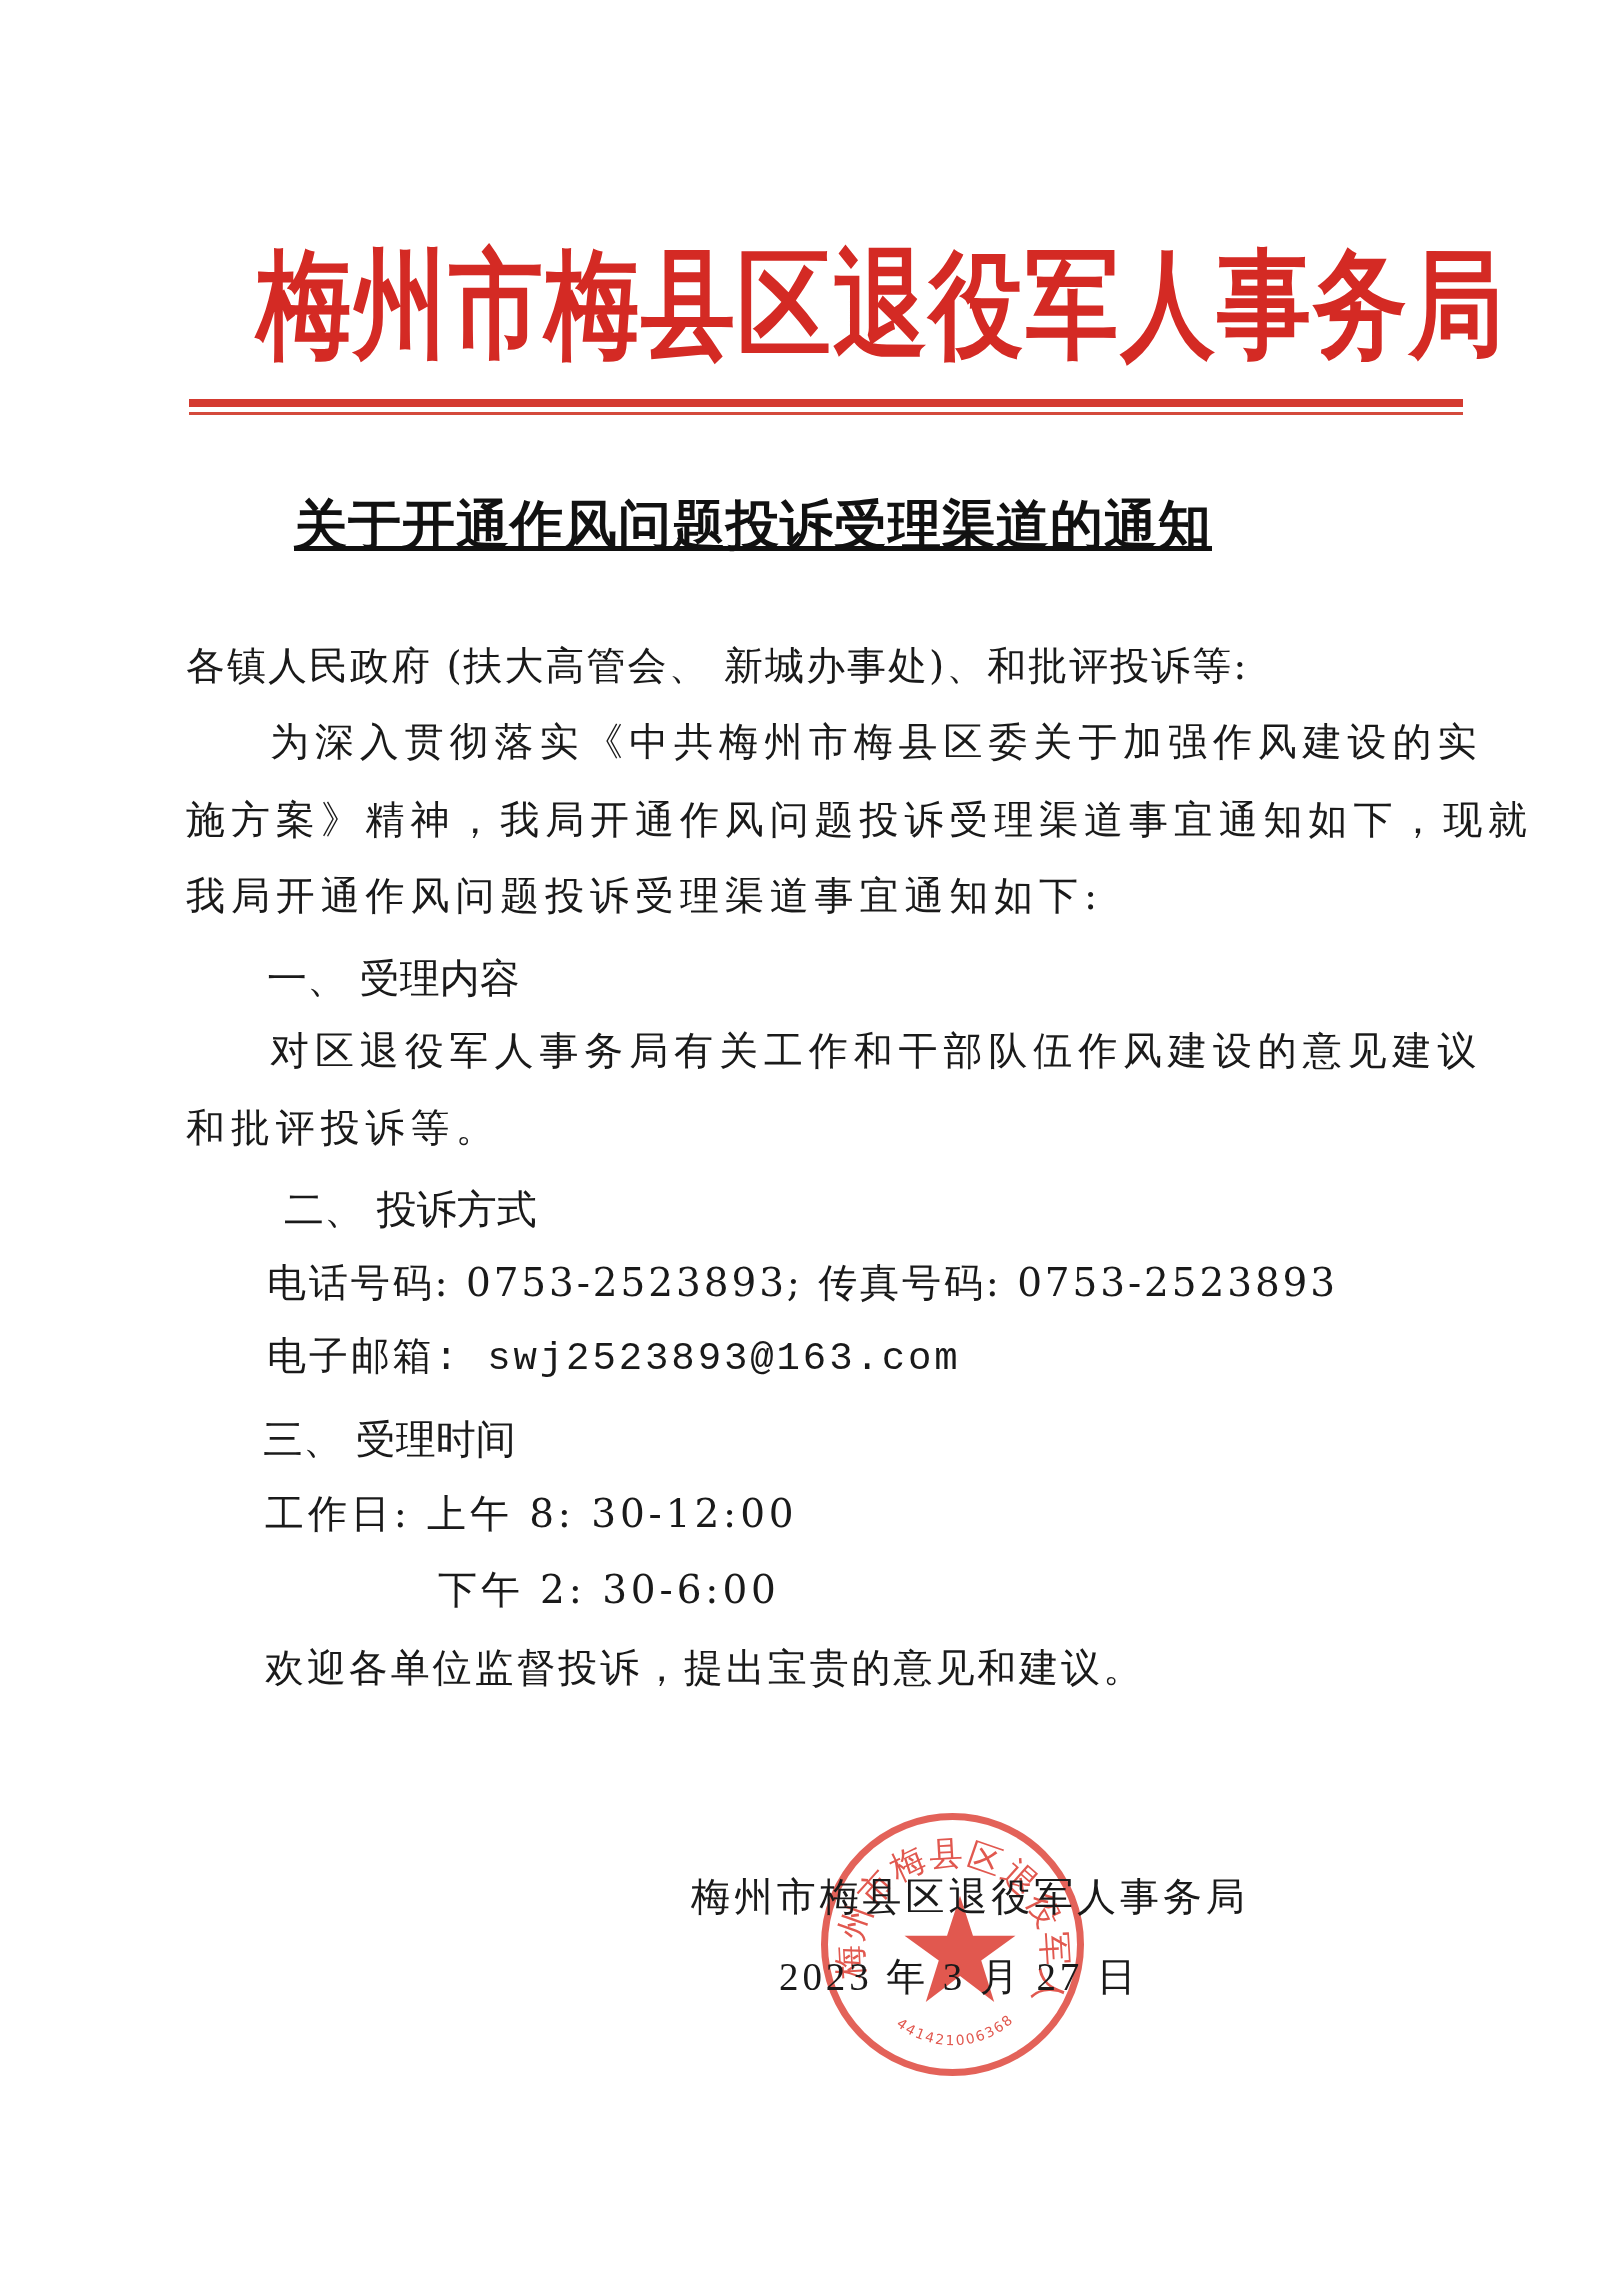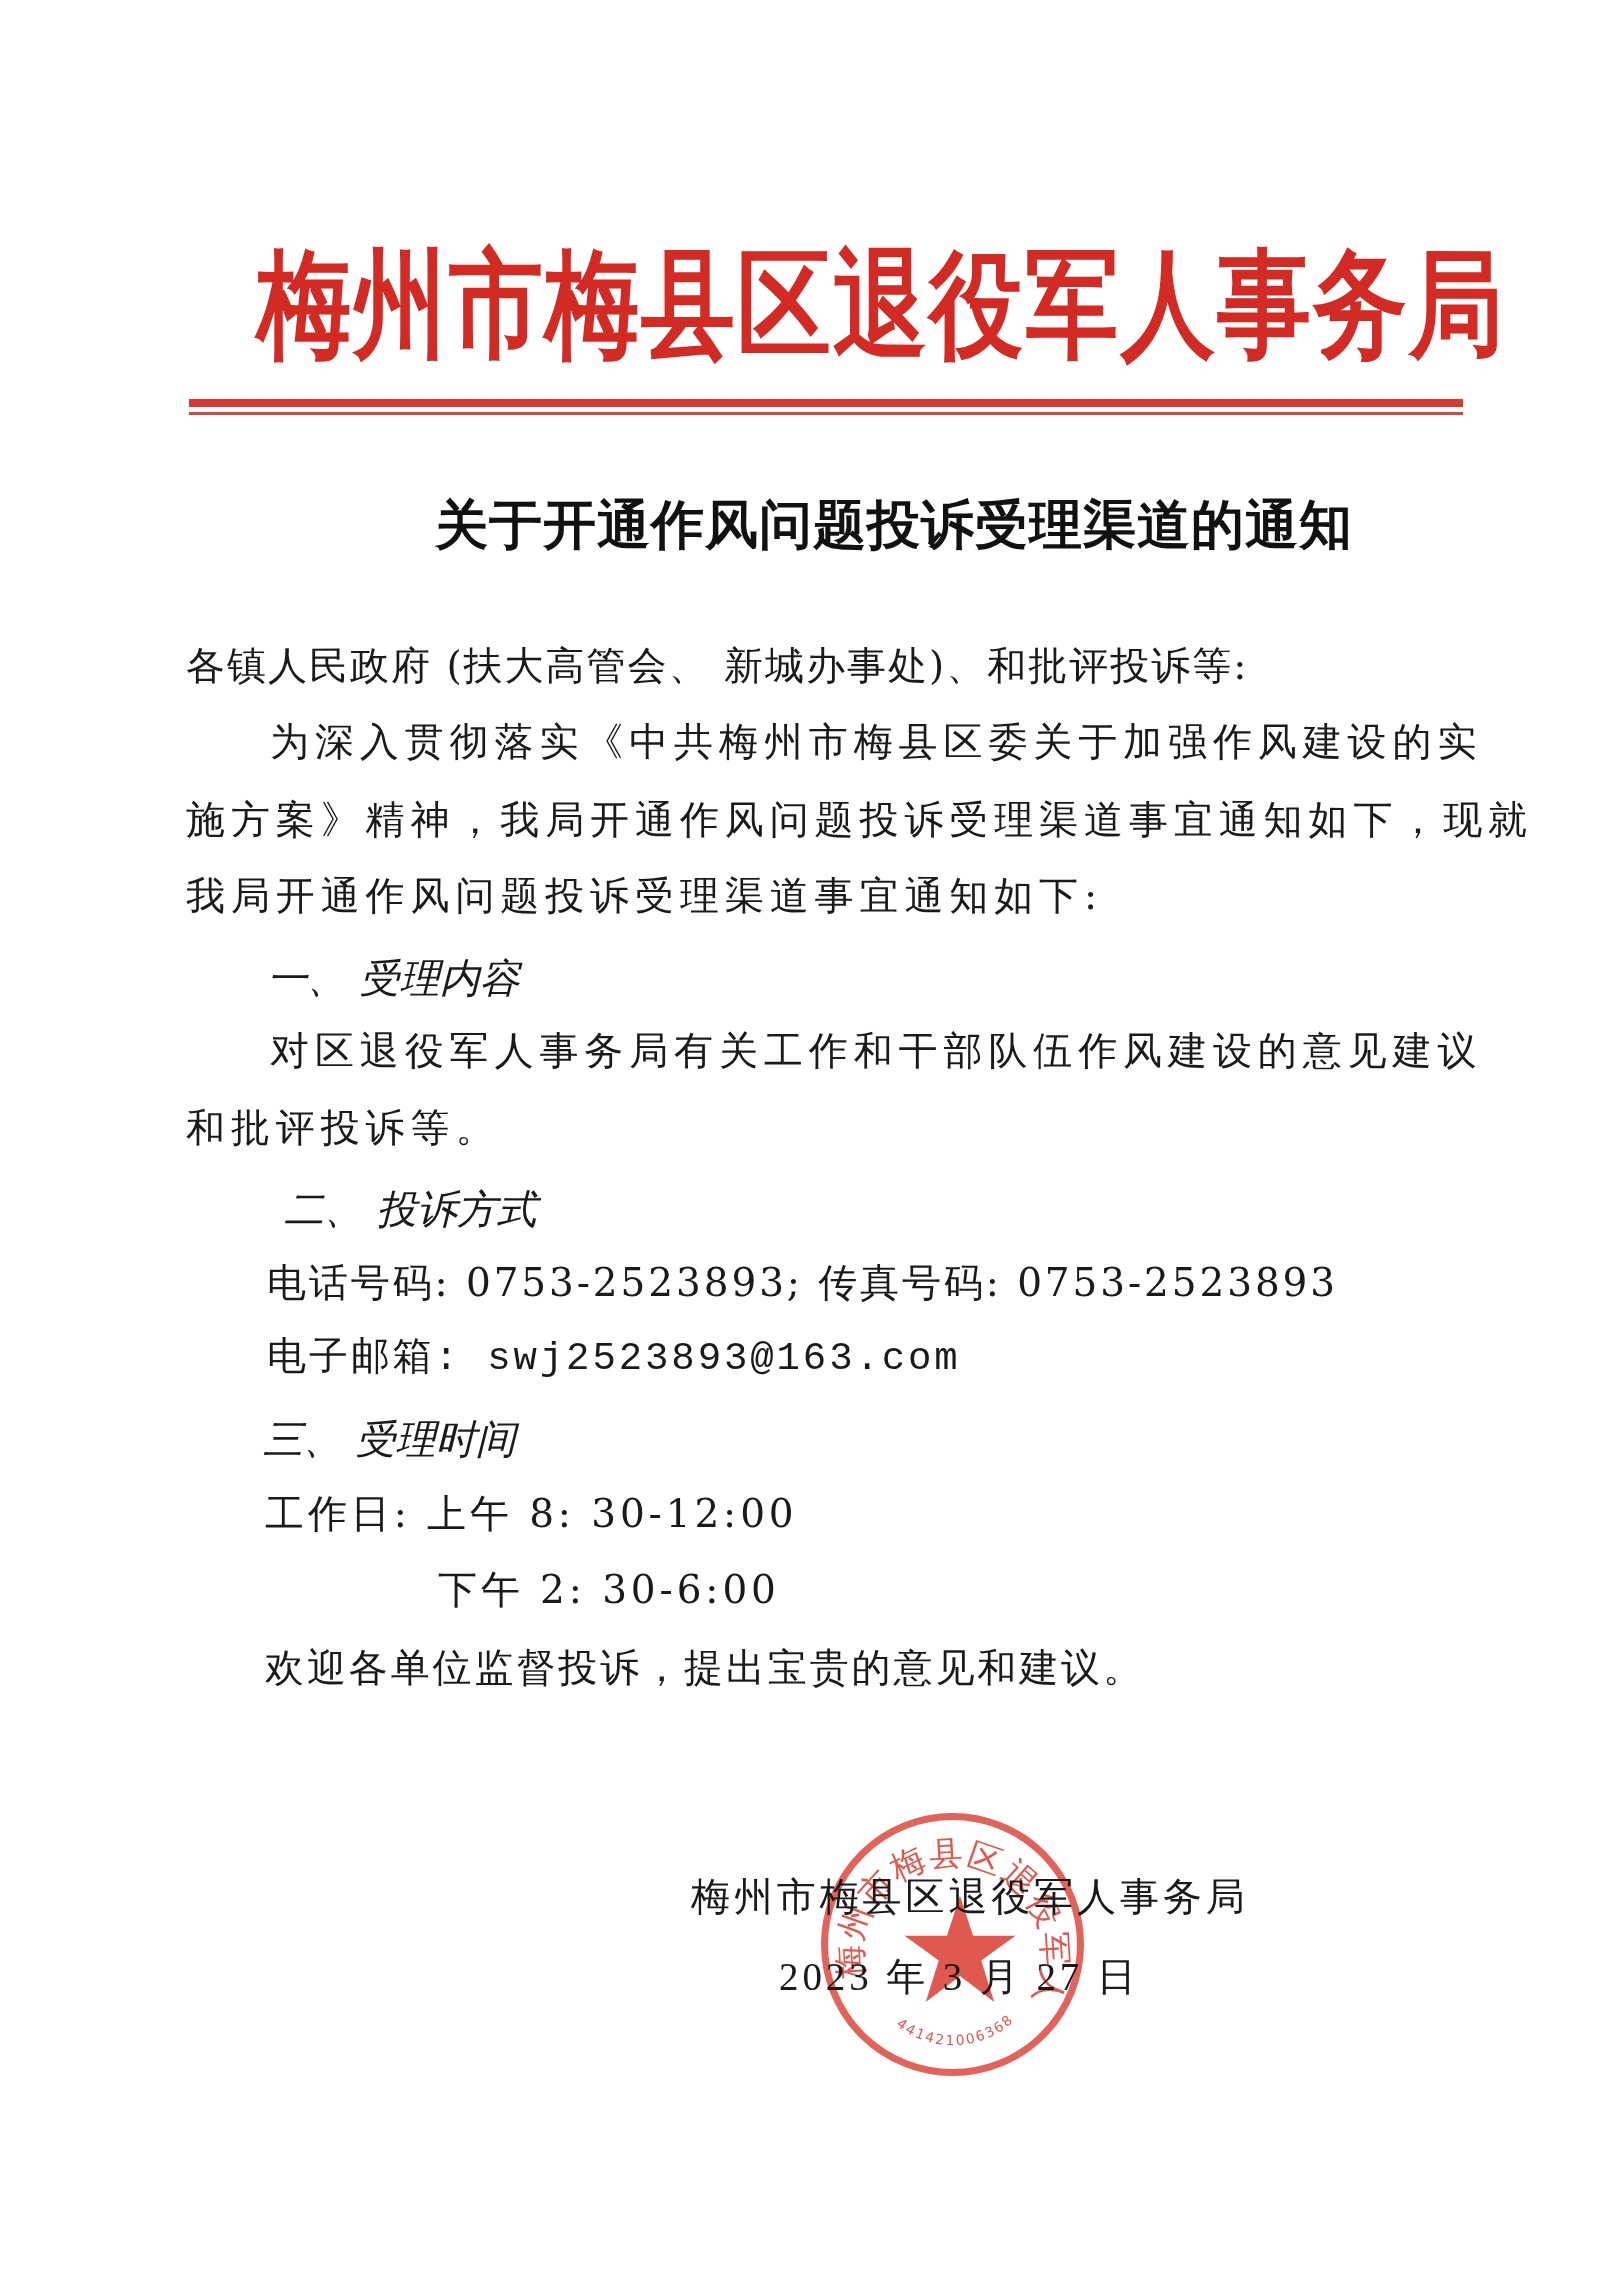--- a/index.html
+++ b/index.html
@@ -5,25 +5,25 @@
   html, body { margin:0; padding:0; background:#ffffff; }
   body { width:1620px; height:2290px; position:relative; overflow:hidden;
          font-family:"DejaVu Serif","Liberation Serif",serif; color:#1a1a1a; }
   .abs { position:absolute; white-space:nowrap; }
   .masthead { left:257px; top:245px; width:1147px; text-align:center;
               font-family:"DejaVu Serif","Liberation Serif",serif;
               font-size:94px; font-weight:bold; color:#d42a24; letter-spacing:2px;
               transform:scaleY(1.25); transform-origin:top center; line-height:94px; }
   .rule-thick { left:189px; top:399px; width:1274px; height:7.8px; background:#d43a30; }
   .rule-thin  { left:189px; top:412px; width:1274px; height:2.9px; background:#d44a3c; }
-  .title { left:294px; top:490px; width:1059px; text-align:right;
+  .title { left:294px; top:490px; width:1059px; text-align:left;
            font-family:"DejaVu Sans","Liberation Sans",sans-serif;
-           font-size:53px; font-weight:bold; color:#111; letter-spacing:1px; }
+           font-size:53px; font-weight:bold; color:#111; letter-spacing:1px;text-decoration:underline; }
   .body-line { font-size:39px; letter-spacing:5.9px; color:#1a1a1a; line-height:47px; }
-  .heading { font-family:"DejaVu Sans","Liberation Sans",sans-serif; font-size:40px; color:#1a1a1a;font-style:italic; }
+  .heading { font-family:"DejaVu Sans","Liberation Sans",sans-serif; font-size:40px; color:#1a1a1a; }
   .sign { font-size:39px; letter-spacing:3.9px; color:#1a1a1a; z-index:2; }
   .seal { left:821px; top:1813px; width:263px; height:263px; border-radius:50%;
           border:7.8px solid rgba(222,70,60,0.85); box-sizing:border-box; z-index:1; }
   .seal-star { position:absolute; left:73px; top:71px; width:118px; height:118px; }
   .seal-text { position:absolute; left:0; top:0; width:100%; height:100%; }
 </style>
 </head>
 <body>
 
 <div class="abs masthead">梅州市梅县区退役军人事务局</div>

